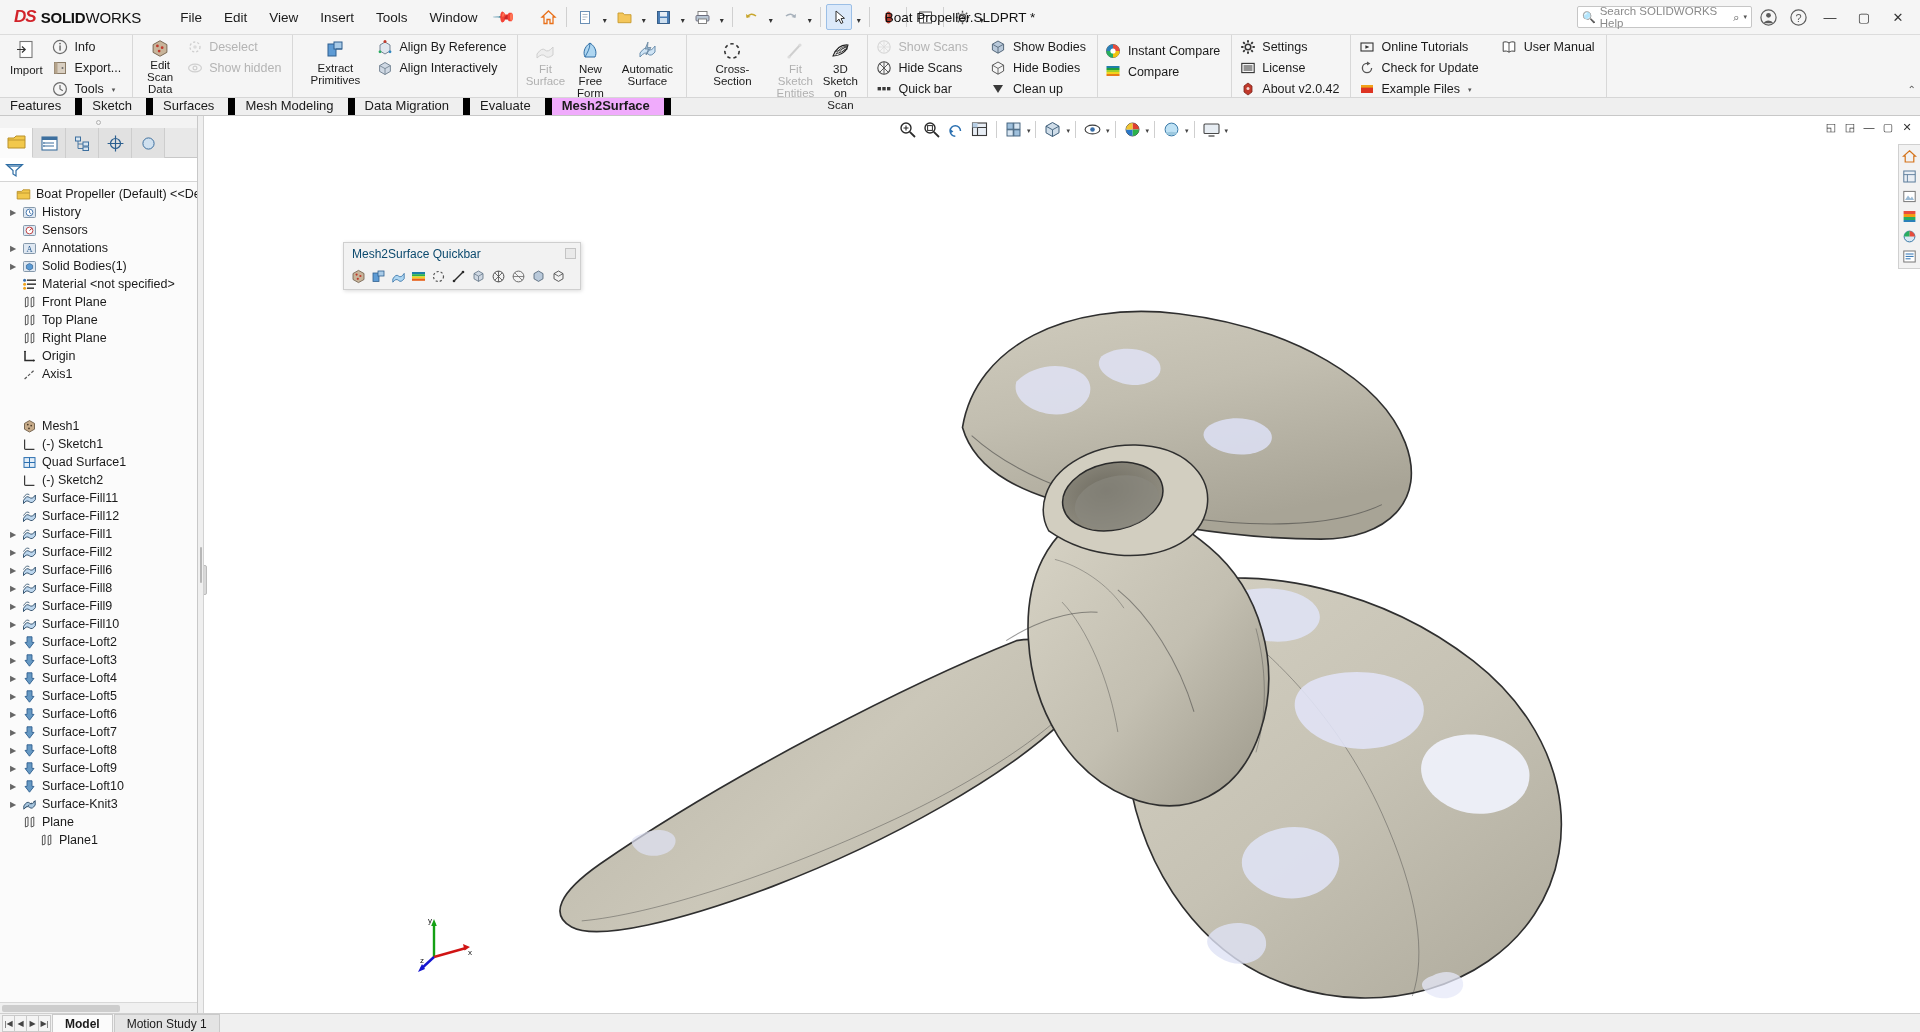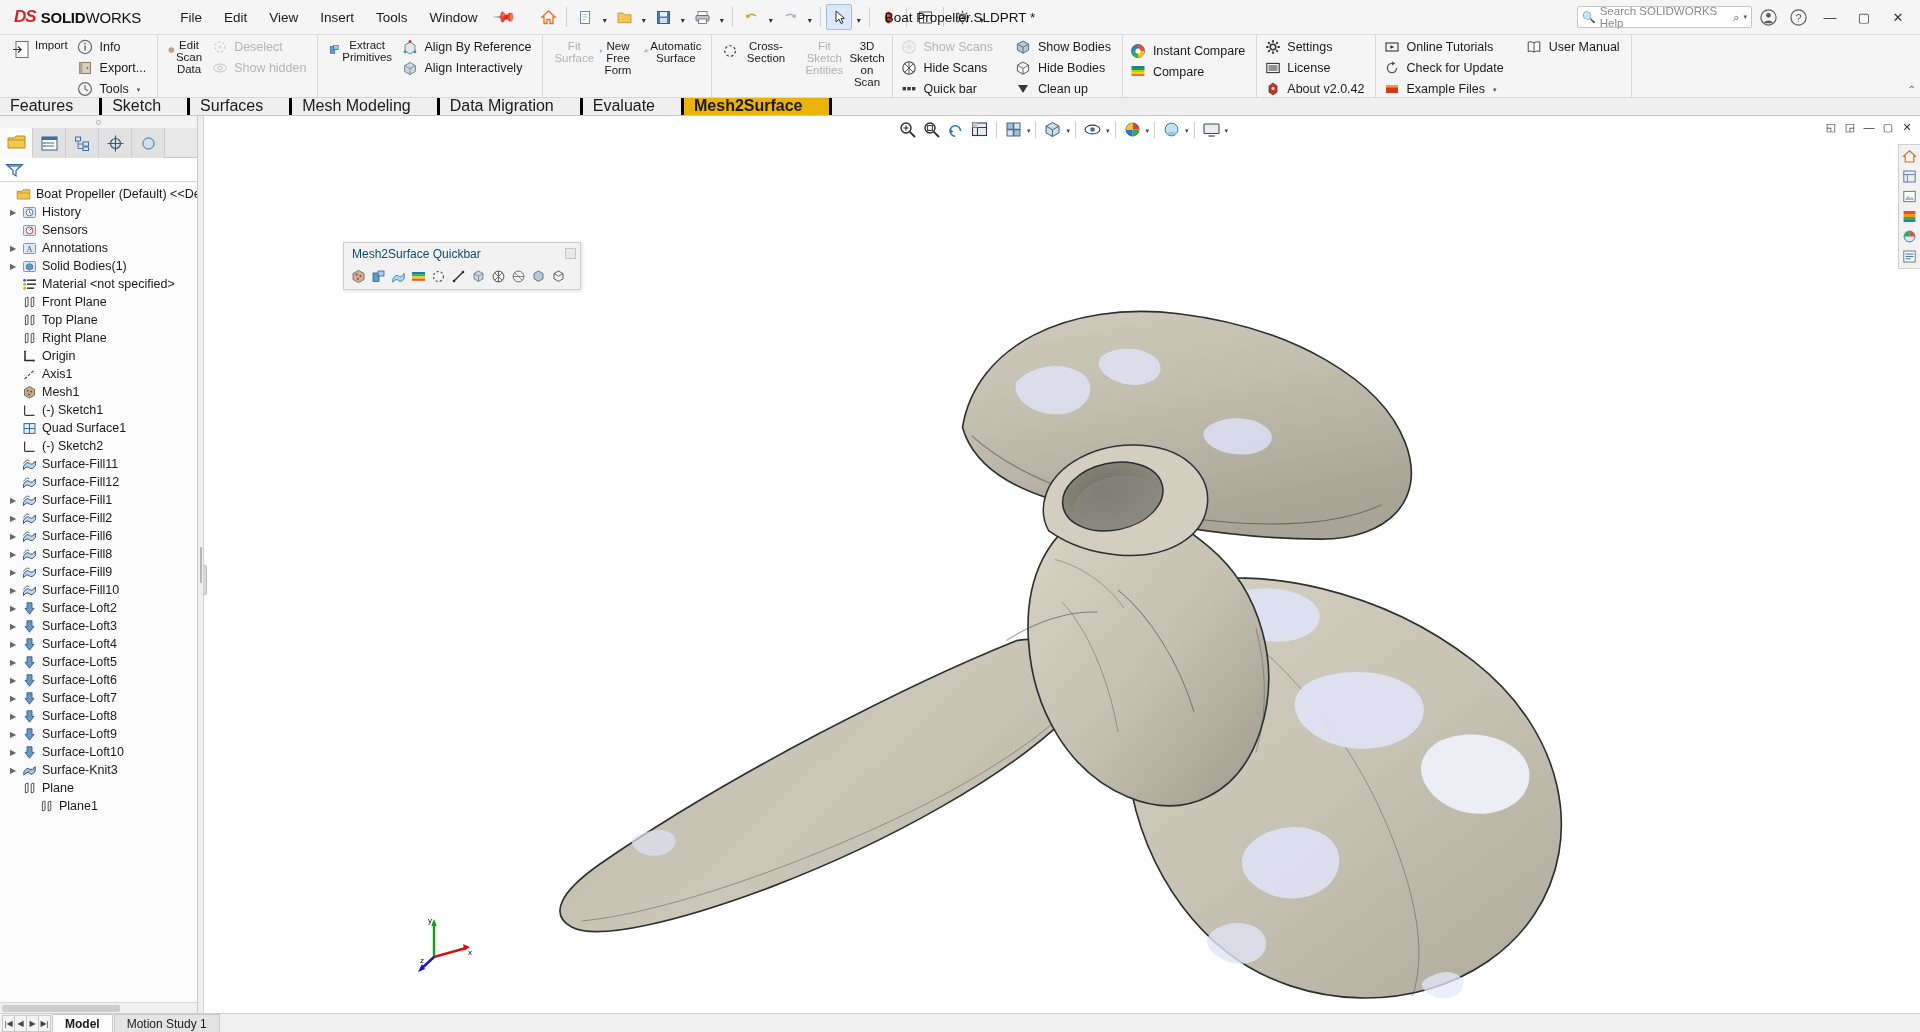--- a/index.html
+++ b/index.html
@@ -48,21 +48,21 @@
   .wbtn{ width:32px;height:26px;display:flex;align-items:center;justify-content:center;color:#333;font-size:13px;}
 
   
   .ribbon{
     background:#f5f5f5; border-bottom:1px solid #d6d6d6; position:relative;
     display:flex; align-items:stretch; height:63px; flex:0 0 63px;
   }
   .rgroup{ display:flex; align-items:stretch; padding:0 4px; border-right:1px solid #d8d8d8; }
   .rgroup:last-child{ border-right:none; }
   .big-btn{
-    width:auto;min-width:40px;padding:2px 6px;display:flex;flex-direction:row;
+    width:auto;min-width:40px;padding:2px 6px;display:flex;flex-direction:column;align-items:center;
     justify-content:flex-start;cursor:default;border-radius:2px;gap:1px;
   }
   .big-btn .lbl{ font-size:11.5px; line-height:12px; text-align:center; color:#1a1a1a;}
   .big-btn.dis .lbl{ color:#b0b0b0; }
   .stack{ display:flex; flex-direction:column; justify-content:flex-start; padding-top:2px; gap:1px;}
   .sm-btn{
     display:flex;align-items:center;gap:6px;padding:2px 7px 2px 3px;border-radius:2px;cursor:default;
     font-size:12.5px;line-height:15px;height:20px;
   }
   .sm-btn.dis{ color:#b4b4b4; }
@@ -72,25 +72,25 @@
   .ribbon-collapse{
     position:absolute; right:4px; bottom:2px; color:#555; font-size:10px; cursor:default;
   }
 
   
   .cmdtabs{
     height:18px; flex:0 0 18px; background:#efefef; display:flex; align-items:flex-end;
     border-bottom:1px solid #c8c8c8; padding-left:0;
   }
   .ctab{
-    font-size:16px;padding:1px 26px 2px 10px;border-right:3px solid #000000;height:18px;
+    font-size:13px;padding:1px 14px 2px 10px;border-right:7px solid #000000;height:18px;
     display:flex;align-items:center;color:#1a1a1a;cursor:default;background:#efefef;
   }
   .ctab:first-child{ border-left:none; }
-  .ctab.active{ font-weight:bold; background:#eab308;}
+  .ctab.active{ font-weight:bold; background:#f0abfc;}
 
   
   .workspace{ flex:1 1 auto; display:flex; position:relative; min-height:0; }
 
   
   .leftpanel{
     width:198px; flex:0 0 198px; background:#fbfbfb; border-right:1px solid #c8c8c8;
     display:flex; flex-direction:column; position:relative;
   }
   .lp-grip{ height:12px; display:flex; align-items:center; justify-content:center; background:#f3f3f3;}
@@ -826,21 +826,21 @@
           </div>
           <div class="tnode" style="padding-left: 6px;">
             <span class="twist"></span>
             <span class="ticon">
               <svg width="15" height="15" viewBox="0 0 15 15">
                 <path d="M2.6 12 L12.4 3" stroke="#555" stroke-width="1.2" stroke-dasharray="3 1.6"></path>
               </svg>
             </span>
             <span class="tlabel">Axis1</span>
           </div>
-          <div class="tnode" style="padding-left: 6px;">
+          <div class="tnode" style="padding-left: 6px; margin-top: 34px;">
             <span class="twist"></span>
             <span class="ticon">
               <svg width="15" height="15" viewBox="0 0 15 15">
                 <polygon points="7.5,1.6 12.5,4.4 12.5,10.2 7.5,13 2.5,10.2 2.5,4.4" fill="#c8ac8a" stroke="#6d5c47" stroke-width=".9"></polygon>
                 <circle cx="5.8" cy="5.6" r=".9" fill="#4a3a28"></circle>
                 <circle cx="9.2" cy="6.6" r=".9" fill="#4a3a28"></circle>
                 <circle cx="7" cy="9.4" r=".9" fill="#4a3a28"></circle>
               </svg>
             </span>
             <span class="tlabel">Mesh1</span>

